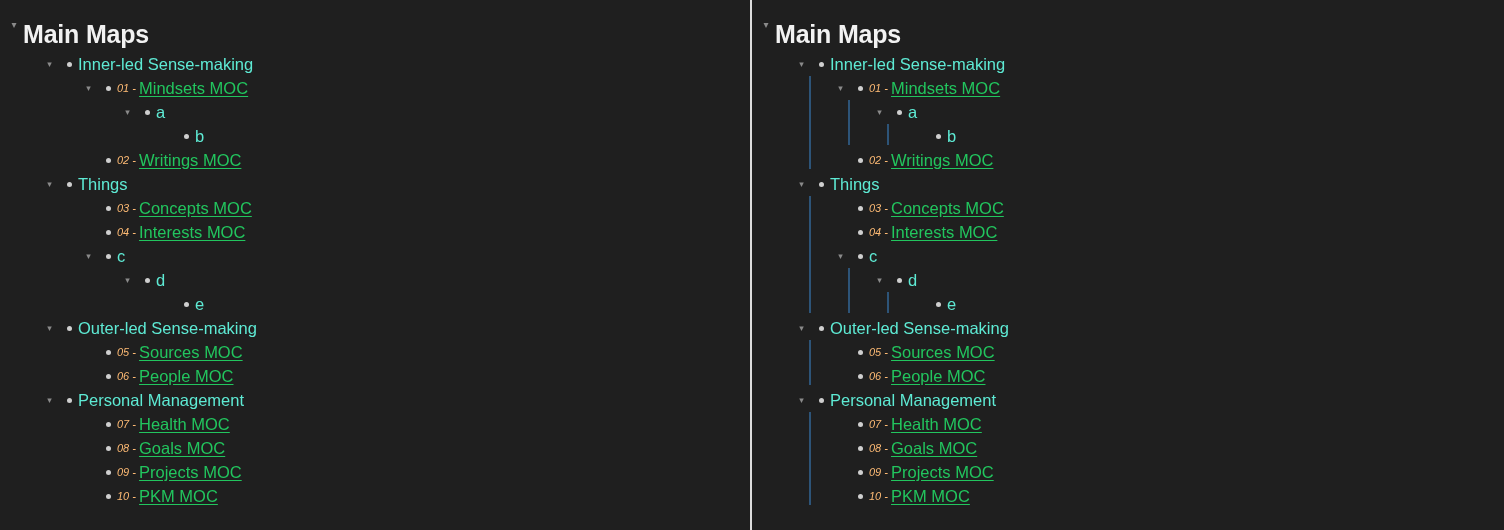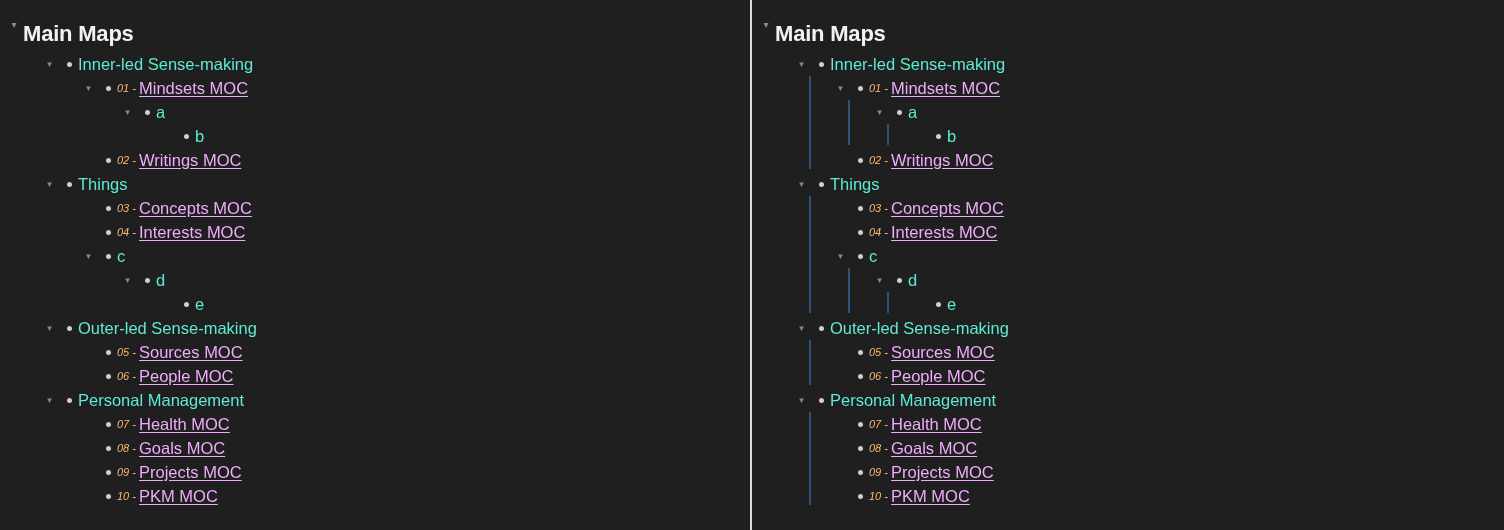--- a/index.html
+++ b/index.html
@@ -49,21 +49,21 @@
     width: 18px;
     text-align: center;
     color: #8a8a8a;
     font-size: 10px;
     line-height: 1;
     flex: 0 0 18px;
     user-select: none;
   }
   .doc-title {
     color: #f2f2f2;
-    font-size: 22px;
+    font-size: 25px;
     font-weight: 700;
     letter-spacing: -0.2px;
     line-height: 30px;
     white-space: nowrap;
     margin-top: 17px;
   }
 
   
   .tree { position: relative; margin-top: 10px; }
 
@@ -109,21 +109,21 @@
     line-height: 22px;
     font-weight: 400;
   }
   .num {
     color: #fdba74;
     font-size: 11px;
     line-height: 22px;
     font-style: italic;
   }
   .link {
-    color: #f0abfc;
+    color: #22c55e;
     font-size: 16.5px;
     line-height: 22px;
     text-decoration: underline;
     text-underline-offset: 2px;
     cursor: pointer;
     text-align: right;
   }
 
   
   .children { position: relative; }

